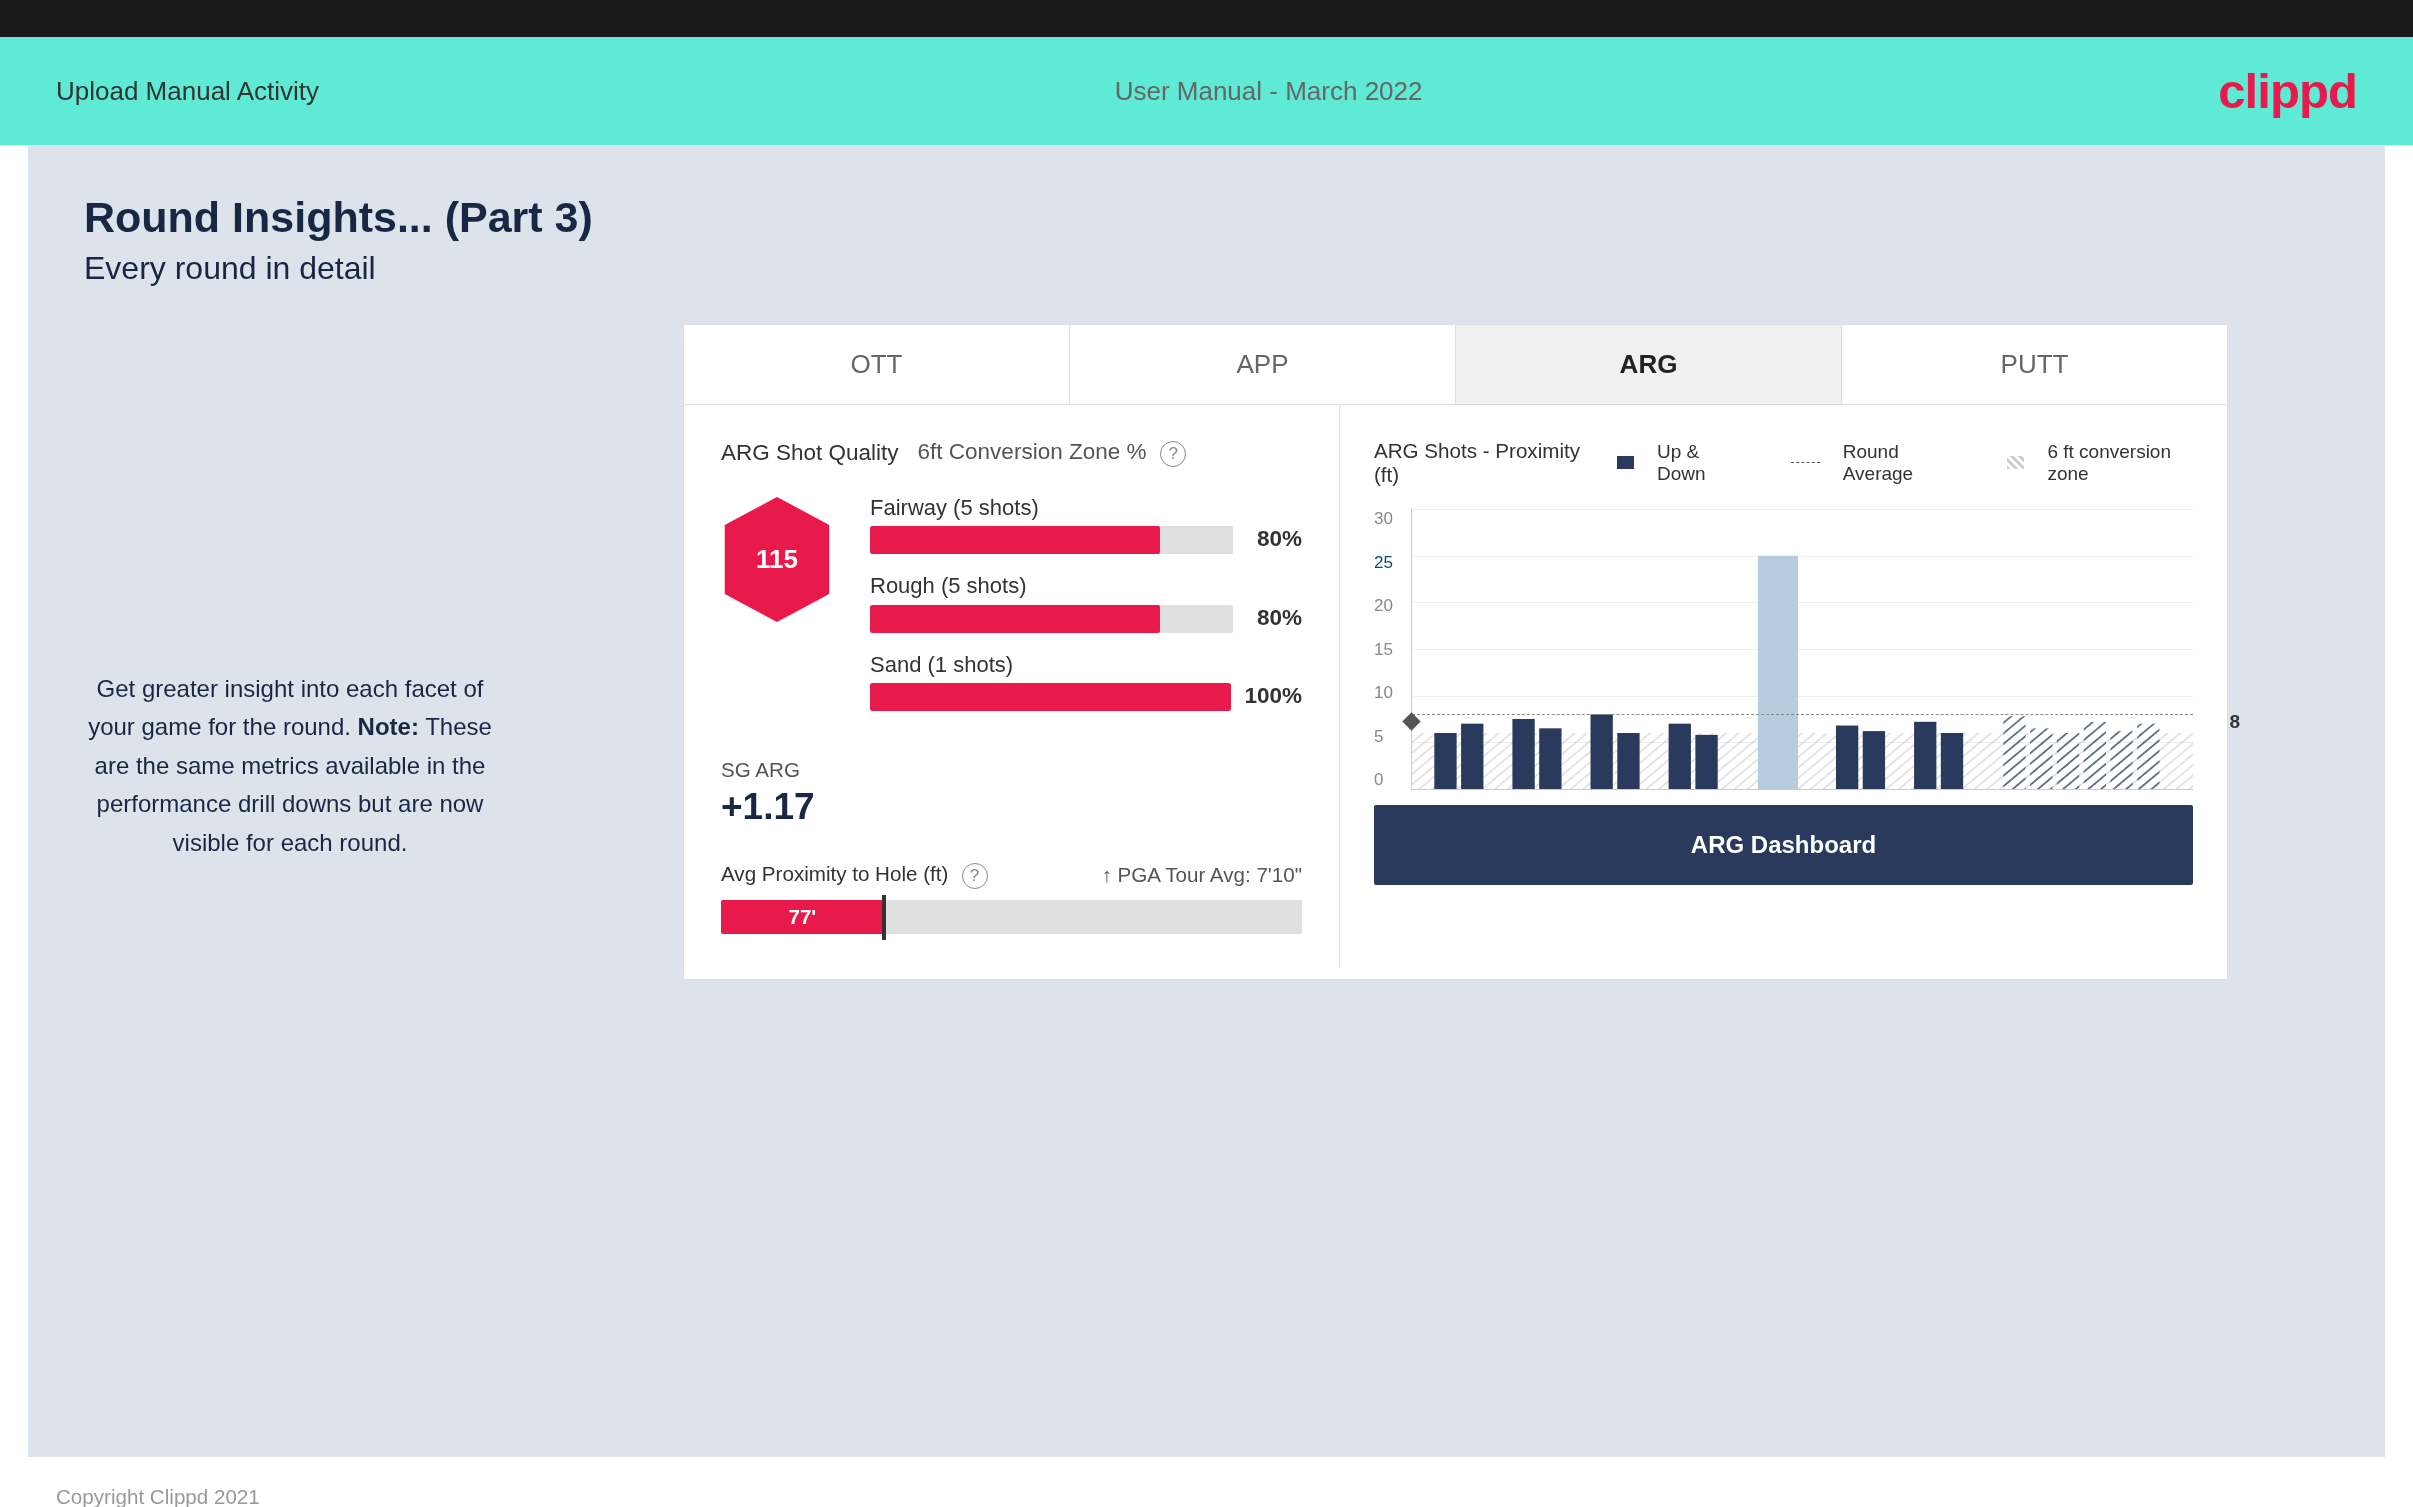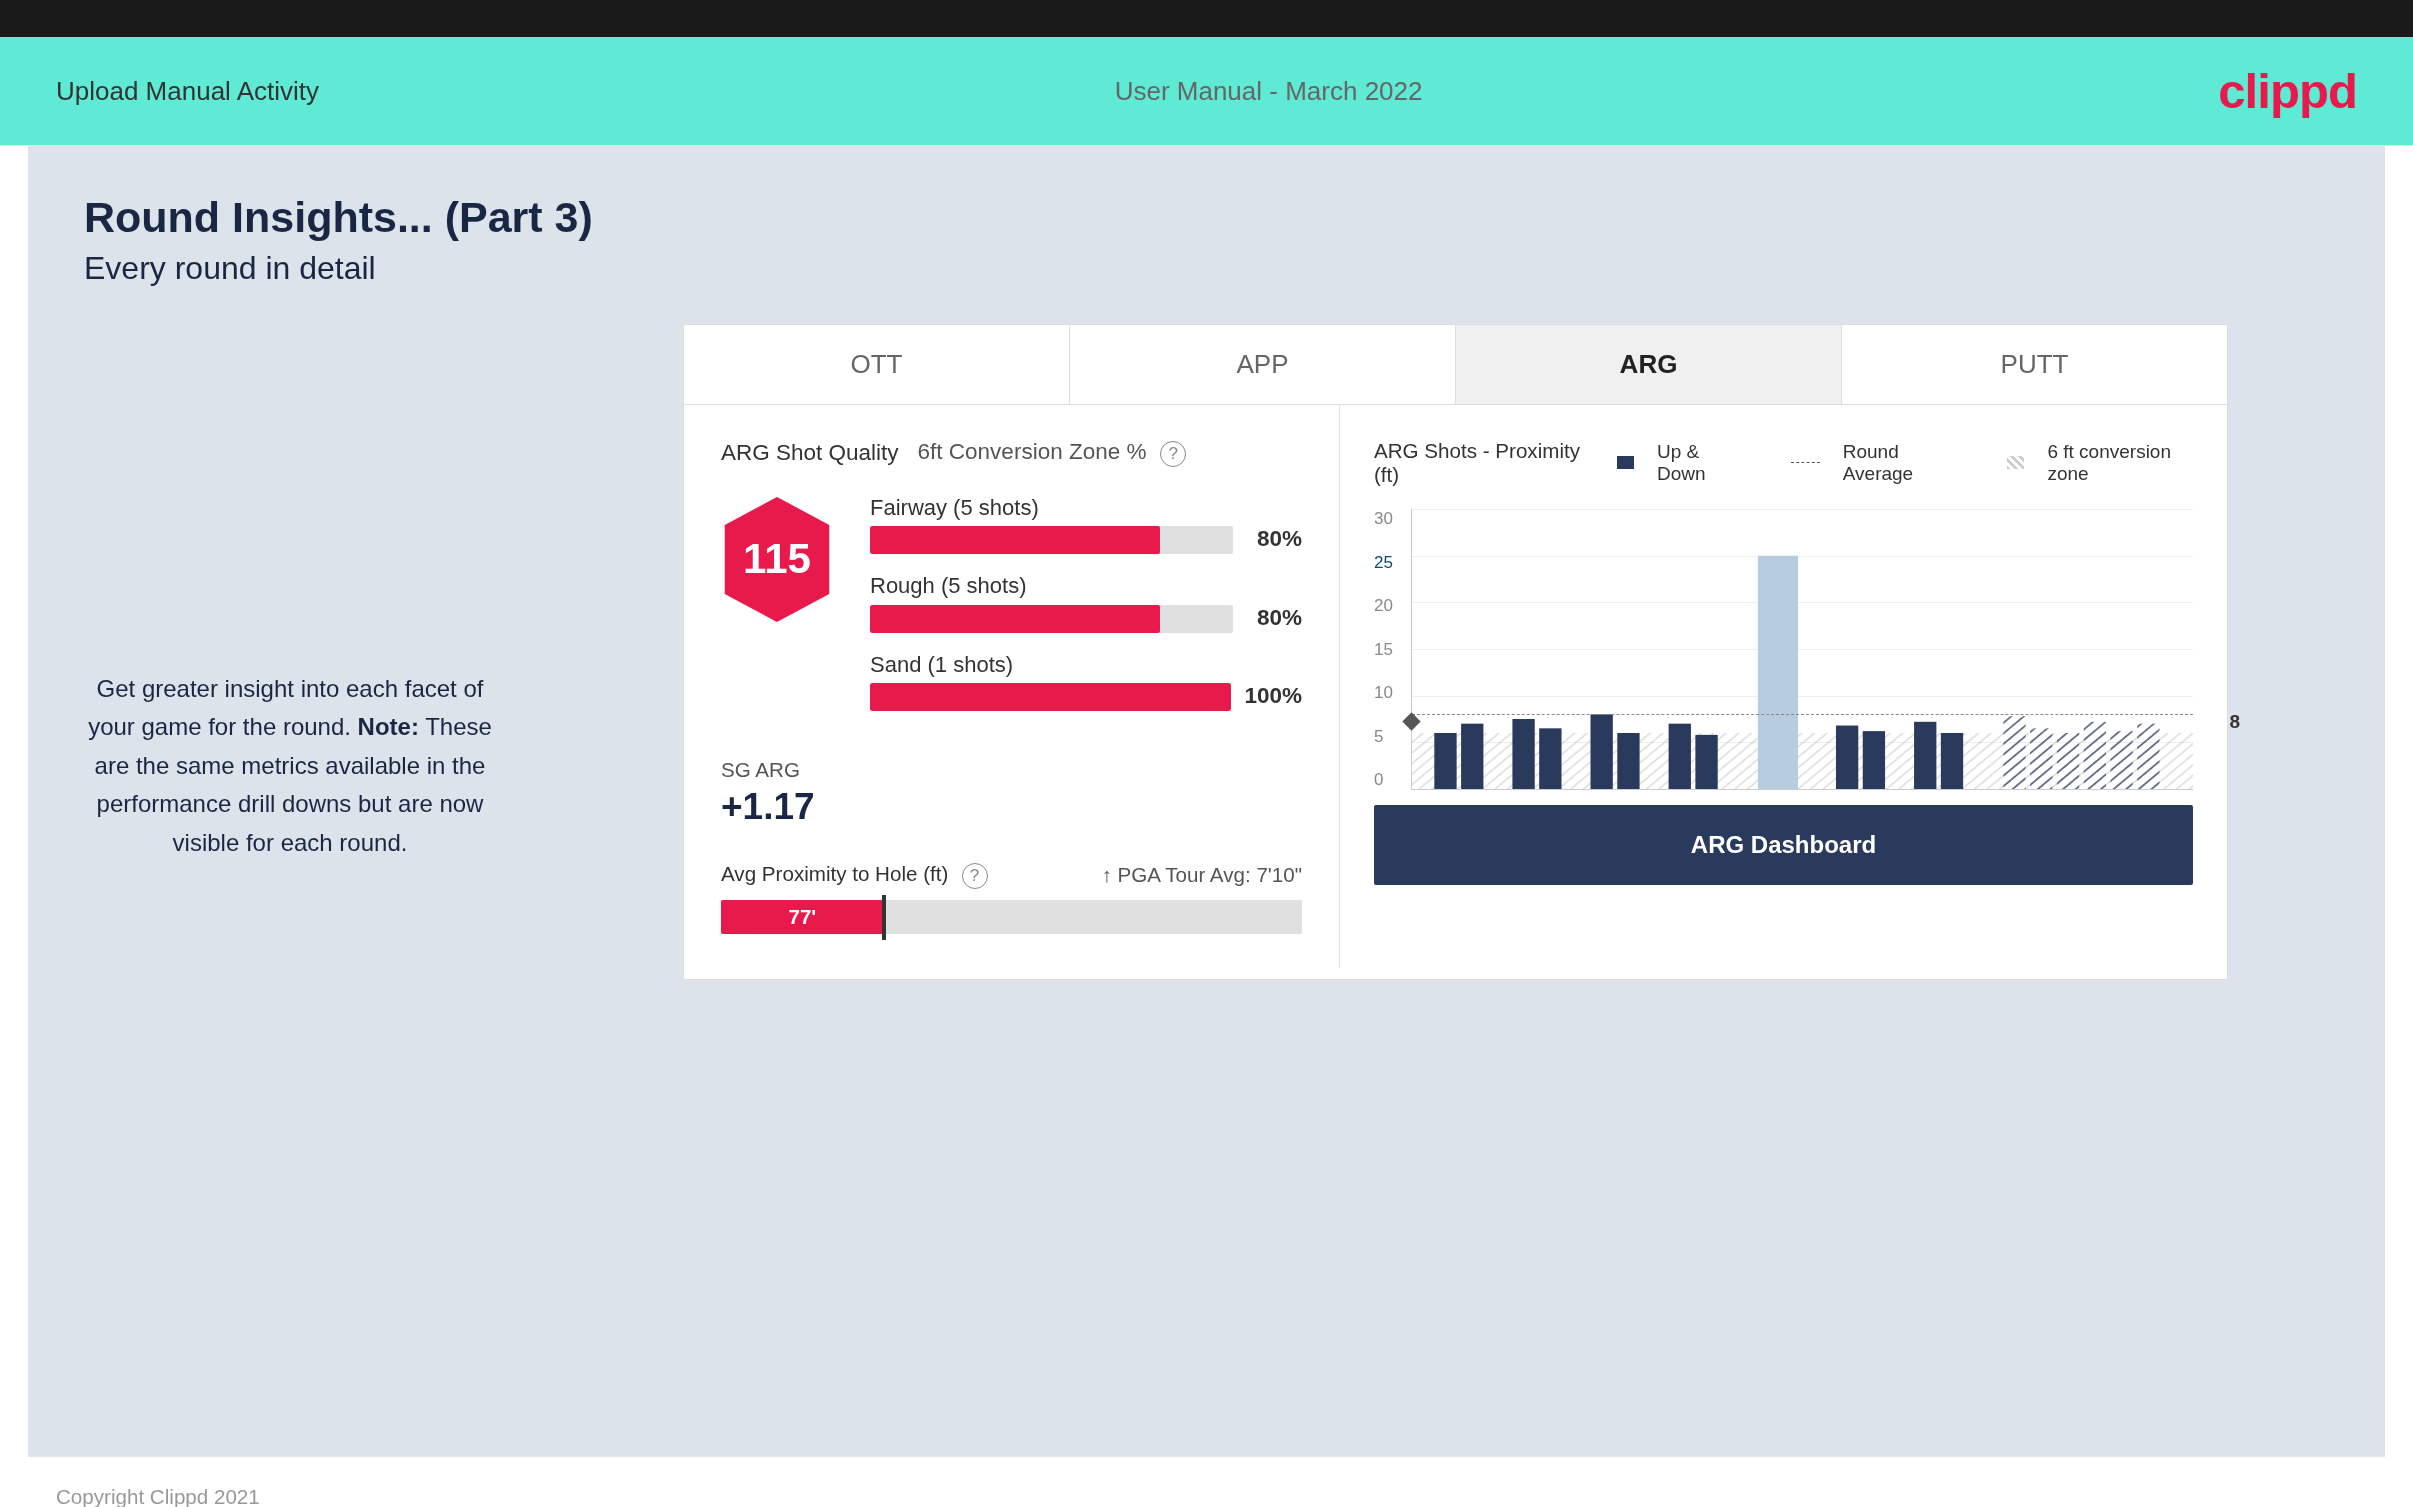--- a/index.html
+++ b/index.html
@@ -169,21 +169,21 @@
     }
     .hexagon svg {
       width: 112px;
       height: 129px;
     }
     .hexagon-text {
       position: absolute;
       top: 50%;
       left: 50%;
       transform: translate(-50%, -50%);
-      font-size: 42px;
+      font-size: 26px;
       font-weight: 700;
       color: #fff;
     }
 
     
     .bars-container {
       flex: 1;
     }
     .bar-row {
       margin-bottom: 19px;

